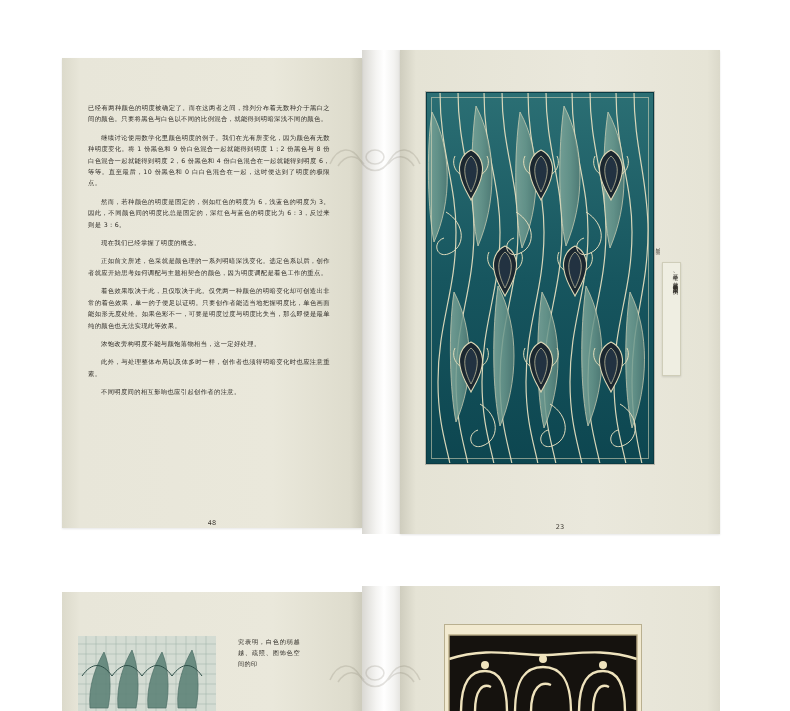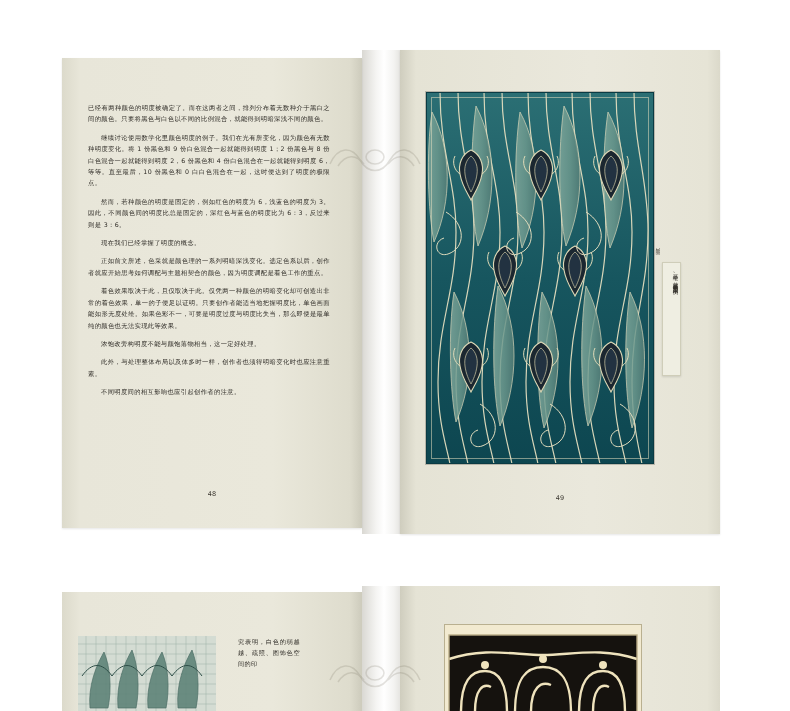--- a/index.html
+++ b/index.html
@@ -97,20 +97,21 @@
   }
   .para.indent { text-indent: 13px; }
 
   .folio {
     position: absolute;
     font-family: "DejaVu Sans", sans-serif;
     font-size: 6.5px;
     color: #3a362f;
     width: 100%;
     text-align: center;
+    margin-top: 29px;
   }
   #folio-48 { left: 0; top: 432px; }
   #folio-49 { left: 0; top: 444px; }
 
   
   #plate {
     position: absolute;
     left: 26px;
     top: 42px;
     width: 228px;
@@ -350,21 +351,21 @@
         </svg>
         <div class="plate-inner-border"></div>
       </div>
 
       <div id="caption-num">图 1</div>
 
       <div id="caption-tag">
         <div class="vtext">摹绘、蓝雀装饰图案示例</div>
       </div>
 
-      <div class="folio" id="folio-49">49</div>
+      <div class="folio" id="folio-49">23</div>
     </div>
 
     <svg class="watermark" viewBox="0 0 130 34">
       <g fill="none" stroke="#6b6554" stroke-width="1.6">
         <path d="M12 24 C20 6 34 6 42 20 C50 34 64 34 72 20 C80 6 94 6 102 24"></path>
         <path d="M20 26 C28 14 38 14 46 24"></path>
         <path d="M70 24 C78 14 88 14 96 26"></path>
         <ellipse cx="57" cy="17" rx="9" ry="7"></ellipse>
       </g>
     </svg>

